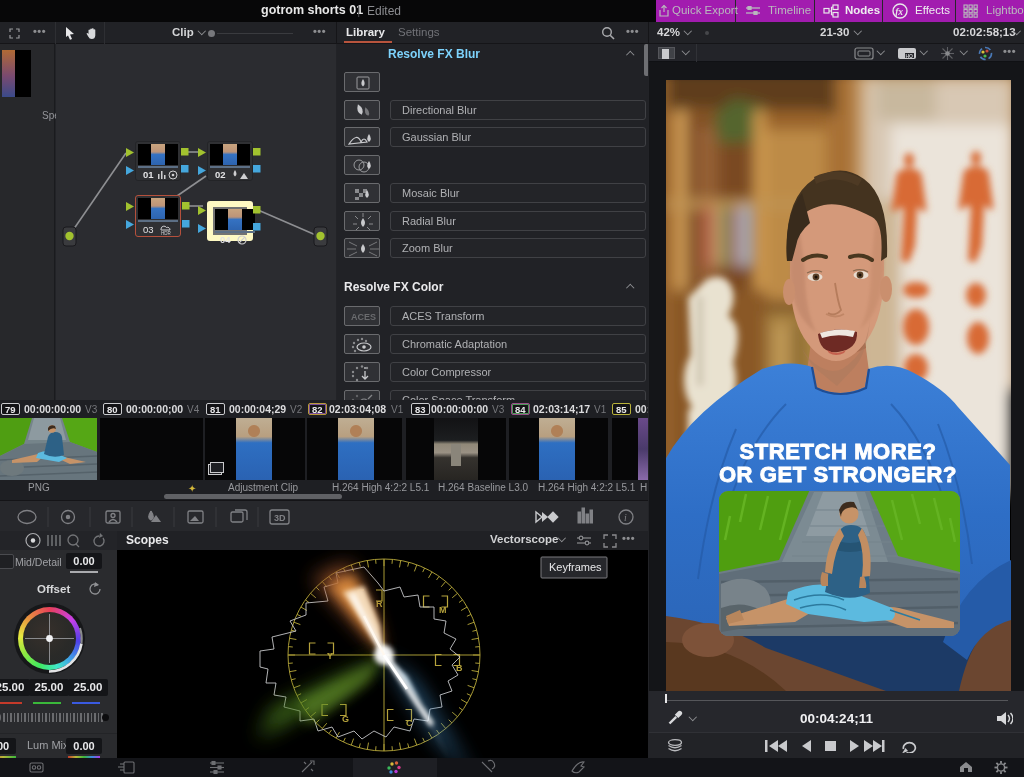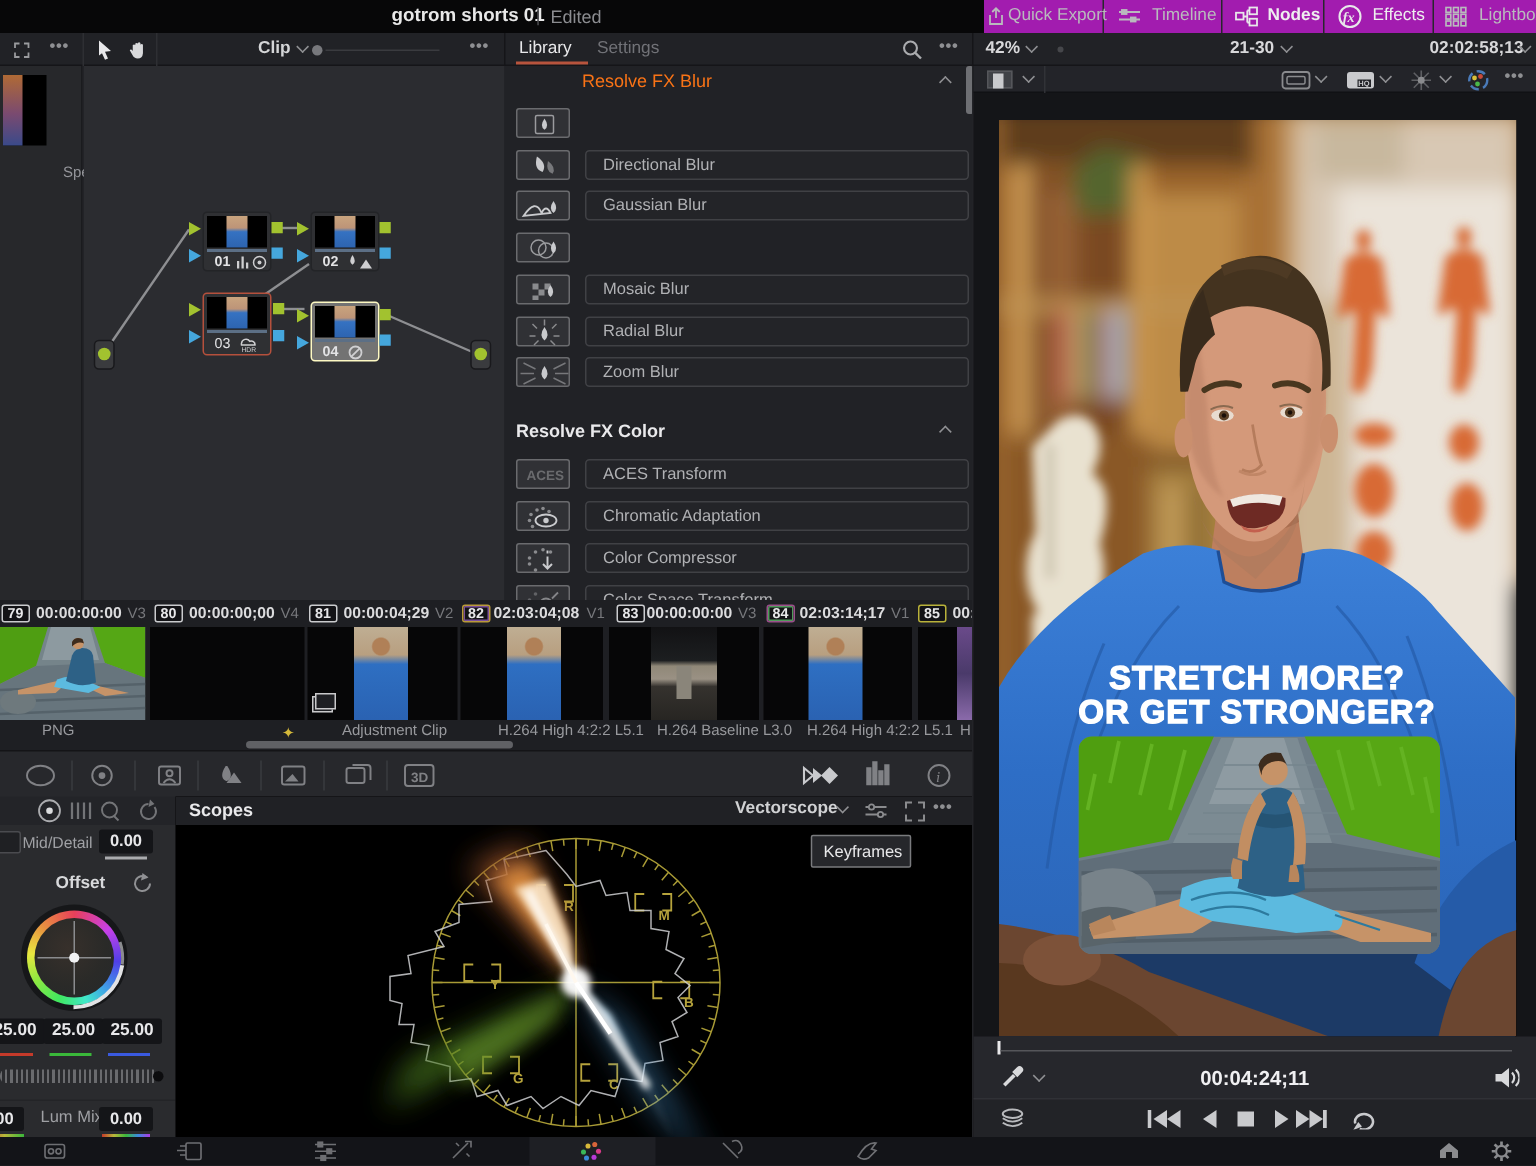--- a/index.html
+++ b/index.html
@@ -109,21 +109,21 @@
       </svg>
     <svg class="abs" style="left:85px;top:5px;" width="13" height="13">
         <path d="M3.5 7 L3.5 3 Q4.4 2.2 5.2 3 L5.2 2 Q6.1 1.2 6.9 2 L6.9 1.6 Q7.8 0.8 8.6 1.6 L8.6 2.6 Q9.5 1.9 10.3 2.7 L10.3 8.5 Q10 12 6.8 12 Q4.4 12 3.2 9.5 L1.5 6.5 Q2.3 5.4 3.5 7 Z" fill="#d8d9db"></path>
       </svg>
     <div class="abs" style="left:172px;top:4px;color:#d4d5d7;font-size:11.5px;font-weight:bold;">Clip</div>
     <div class="abs chev" style="left:198px;top:7px;"></div>
     <div class="abs" style="left:208px;top:8px;width:7px;height:7px;border-radius:50%;background:#77787c;"></div>
     <div class="abs" style="left:217px;top:11px;width:76px;height:1px;background:#3a3b3f;"></div>
     <div class="abs dots3" style="left:313px;top:3px;">•••</div>
 
-    <div class="abs" style="left:346px;top:4px;color:#e8e8ea;font-size:11.5px;font-weight:normal;">Library</div>
+    <div class="abs" style="left:346px;top:4px;color:#e8e8ea;font-size:11.5px;font-weight:bold;">Library</div>
     <div class="abs" style="left:344px;top:19px;width:48px;height:2px;background:#b8543d;"></div>
     <div class="abs" style="left:398px;top:4px;color:#717277;font-size:11.5px;">Settings</div>
     <svg class="abs" style="left:601px;top:4px;" width="14" height="14">
         <circle cx="6" cy="6" r="4.3" fill="none" stroke="#aaabae" stroke-width="1.4"></circle>
         <line x1="9.2" y1="9.2" x2="13" y2="13" stroke="#aaabae" stroke-width="1.6"></line>
       </svg>
     <div class="abs dots3" style="left:626px;top:3px;">•••</div>
 
     <div class="abs" style="left:657px;top:4px;color:#d8d8da;font-size:11.5px;font-weight:bold;">42%</div>
     <div class="abs chev" style="left:684px;top:7px;"></div>
@@ -191,21 +191,21 @@
       <div class="abs" style="left:2px;top:2px;width:40px;height:21px;background:#000;">
           <div class="abs" style="left:13px;top:0;width:14px;height:21px;background:linear-gradient(180deg,#c9a47e 0%,#bd9478 38%,#3572c2 50%,#2d64b0 100%);"></div>
         </div>
       <div class="abs" style="left:2px;top:24px;width:40px;height:2px;background:#5c6f85;"></div>
       <div class="abs" style="left:7px;top:28px;color:#e3e3e5;font-size:9.5px;font-weight:normal;">03</div>
       <svg class="abs" style="left:22px;top:27px;" width="20" height="12">
           <path d="M3 6 a3 3 0 0 1 5.5 -1.5 a2.5 2.5 0 0 1 3.5 2.5 l-9 0 a2 2 0 0 1 0 -1" fill="none" stroke="#cfcfd1" stroke-width="1"></path>
           <text x="3" y="11.5" fill="#cfcfd1" font-size="4.5" font-family="Liberation Sans">HDR</text>
         </svg>
     </div>
-    <div class="abs" style="left:151px;top:157px;width:46px;height:40px;background:#737373;border:1px solid #fef9c3;border-radius:3px;">
+    <div class="abs" style="left:151px;top:157px;width:46px;height:40px;background:#737373;border:6px solid #fef9c3;border-radius:3px;">
       <div class="abs" style="left:2px;top:2px;width:40px;height:21px;background:#000;">
           <div class="abs" style="left:13px;top:0;width:14px;height:21px;background:linear-gradient(180deg,#c9a47e 0%,#bd9478 38%,#3572c2 50%,#2d64b0 100%);"></div>
         </div>
       <div class="abs" style="left:2px;top:24px;width:40px;height:2px;background:#5c6f85;"></div>
       <div class="abs" style="left:7px;top:27px;color:#e3e3e5;font-size:9.5px;font-weight:bold;">04</div>
       <svg class="abs" style="left:24px;top:28px;" width="12" height="10">
           <circle cx="5" cy="5" r="4" fill="none" stroke="#cfcfd1" stroke-width="1.2"></circle>
           <line x1="2.2" y1="7.8" x2="7.8" y2="2.2" stroke="#cfcfd1" stroke-width="1.2"></line>
         </svg>
     </div>
@@ -227,21 +227,21 @@
       <rect x="126" y="176" width="7.5" height="7.5" fill="#45a7dd"></rect>
 
       <path d="M142 162 l8 4.5 l-8 4.5 z" fill="#a2c22f"></path>
       <path d="M142 180 l8 4.5 l-8 4.5 z" fill="#45a7dd"></path>
       <rect x="197" y="162" width="7.5" height="7.5" fill="#a2c22f"></rect>
       <rect x="197" y="179" width="7.5" height="7.5" fill="#45a7dd"></rect>
     </svg>
   </div>
 
   <div class="abs" id="fxpanel" style="left:337px;top:44px;width:311px;height:356px;background:#212226;overflow:hidden;">
-    <div class="abs" style="left:7px;top:3px;color:#f97316;font-size:12px;font-weight:normal;padding-left:44px;">Resolve FX Blur</div>
+    <div class="abs" style="left:7px;top:3px;color:#7dd3fc;font-size:12px;font-weight:bold;padding-left:44px;">Resolve FX Blur</div>
     <div class="abs chev chevup" style="left:289px;top:5px;"></div>
     <div class="fxitem" style="top:28px;">
         <div class="fxico" id="fxi-box"><svg width="36" height="20">
             <rect x="12" y="4" width="12" height="12" rx="1" fill="none" stroke="#9a9b9e" stroke-width="1"></rect>
             <path d="M18 6 q3.5 5 0 7.5 q-3.5 -2.5 0 -7.5" fill="#c9cacd"></path>
           </svg></div>
       </div>
     <div class="fxitem" style="top:56px;">
         <div class="fxico" id="fxi-dir"><svg width="36" height="20">
             <path d="M15 3 q5 7 0 11 q-5 -4 0 -11" fill="#c9cacd" transform="rotate(-20 15 9)"></path>

